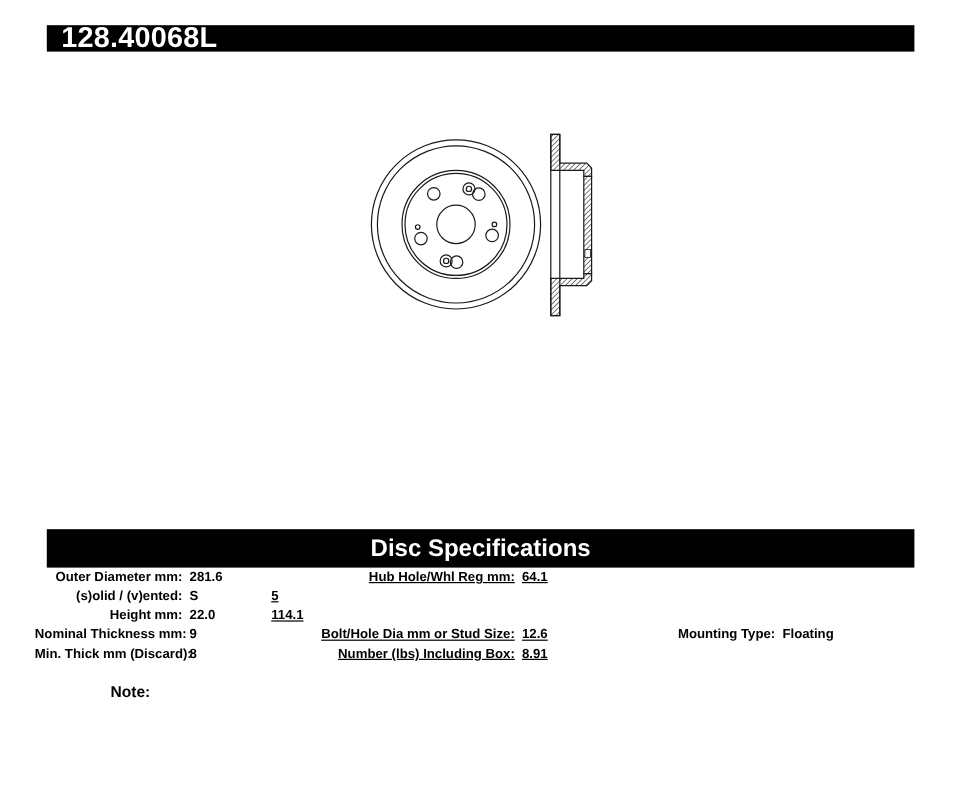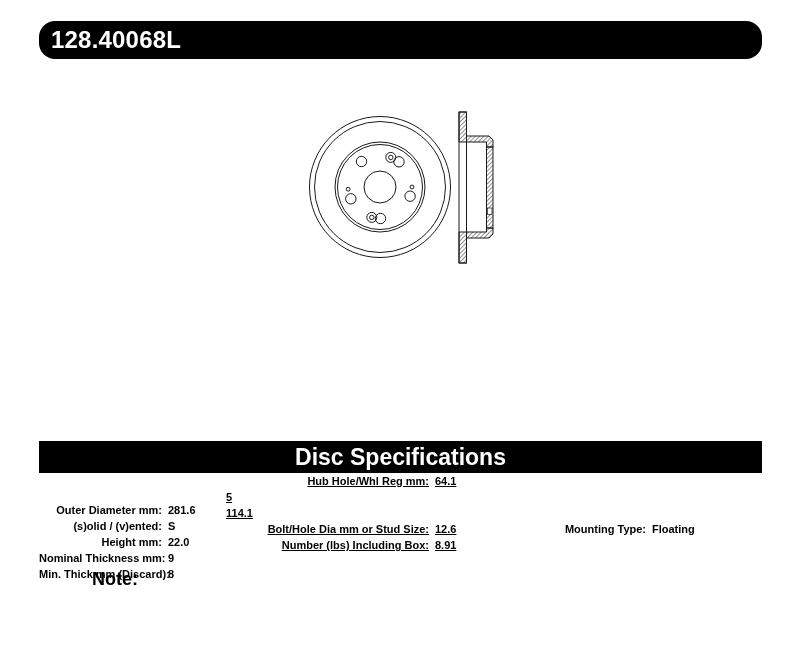--- a/index.html
+++ b/index.html
@@ -5,37 +5,37 @@
   html,body{margin:0;padding:0;background:#fff;}
   .page{
     position:relative;width:800px;height:655px;background:#ffffff;
     font-family:"Liberation Sans", sans-serif;color:#000;overflow:hidden;
   }
   .bar{
     position:absolute;background:#000;color:#fff;display:flex;align-items:center;
     box-sizing:border-box;
   }
   .top-bar{
-    left:39px;top:21px;width:723px;height:38px;
+    left:39px;top:21px;width:723px;height:22px;
     justify-content:space-between;padding:0 12px;
-    font-size:24px;font-weight:bold;letter-spacing:0.2px;border-radius:16px;
+    font-size:24px;font-weight:bold;letter-spacing:0.2px;
   }
   .spec-bar{
     left:39px;top:441px;width:723px;height:32px;
-    justify-content:center;font-size:23px;font-weight:bold;
+    justify-content:center;font-size:20px;font-weight:bold;
   }
   .drawing{position:absolute;left:295px;top:105px;}
   .spec-col{position:absolute;top:473px;font-size:11px;font-weight:bold;}
   .spec-row{display:flex;height:16px;line-height:16px;white-space:nowrap;}
   .spec-label{display:inline-block;text-align:right;}
   .spec-value{margin-left:6px;}
-  .col1{left:39px;margin-top:29px;}  .col1 .spec-label{width:123px;}
+  .col1{left:29px;}  .col1 .spec-label{width:123px;}
   .col2{left:220px;text-decoration:underline;} .col2 .spec-label{width:209px;}
   .col3{left:460px;margin-top:48px;} .col3 .spec-label{width:186px;}
-  .note{position:absolute;left:92px;top:569px;font-size:18px;font-weight:bold;}
+  .note{position:absolute;left:92px;top:569px;font-size:13px;font-weight:bold;}
 </style>
 </head>
 <body>
 
 <div class="page">
 
   <div class="bar top-bar">
     <span>128.40068L</span>
   </div>
 

